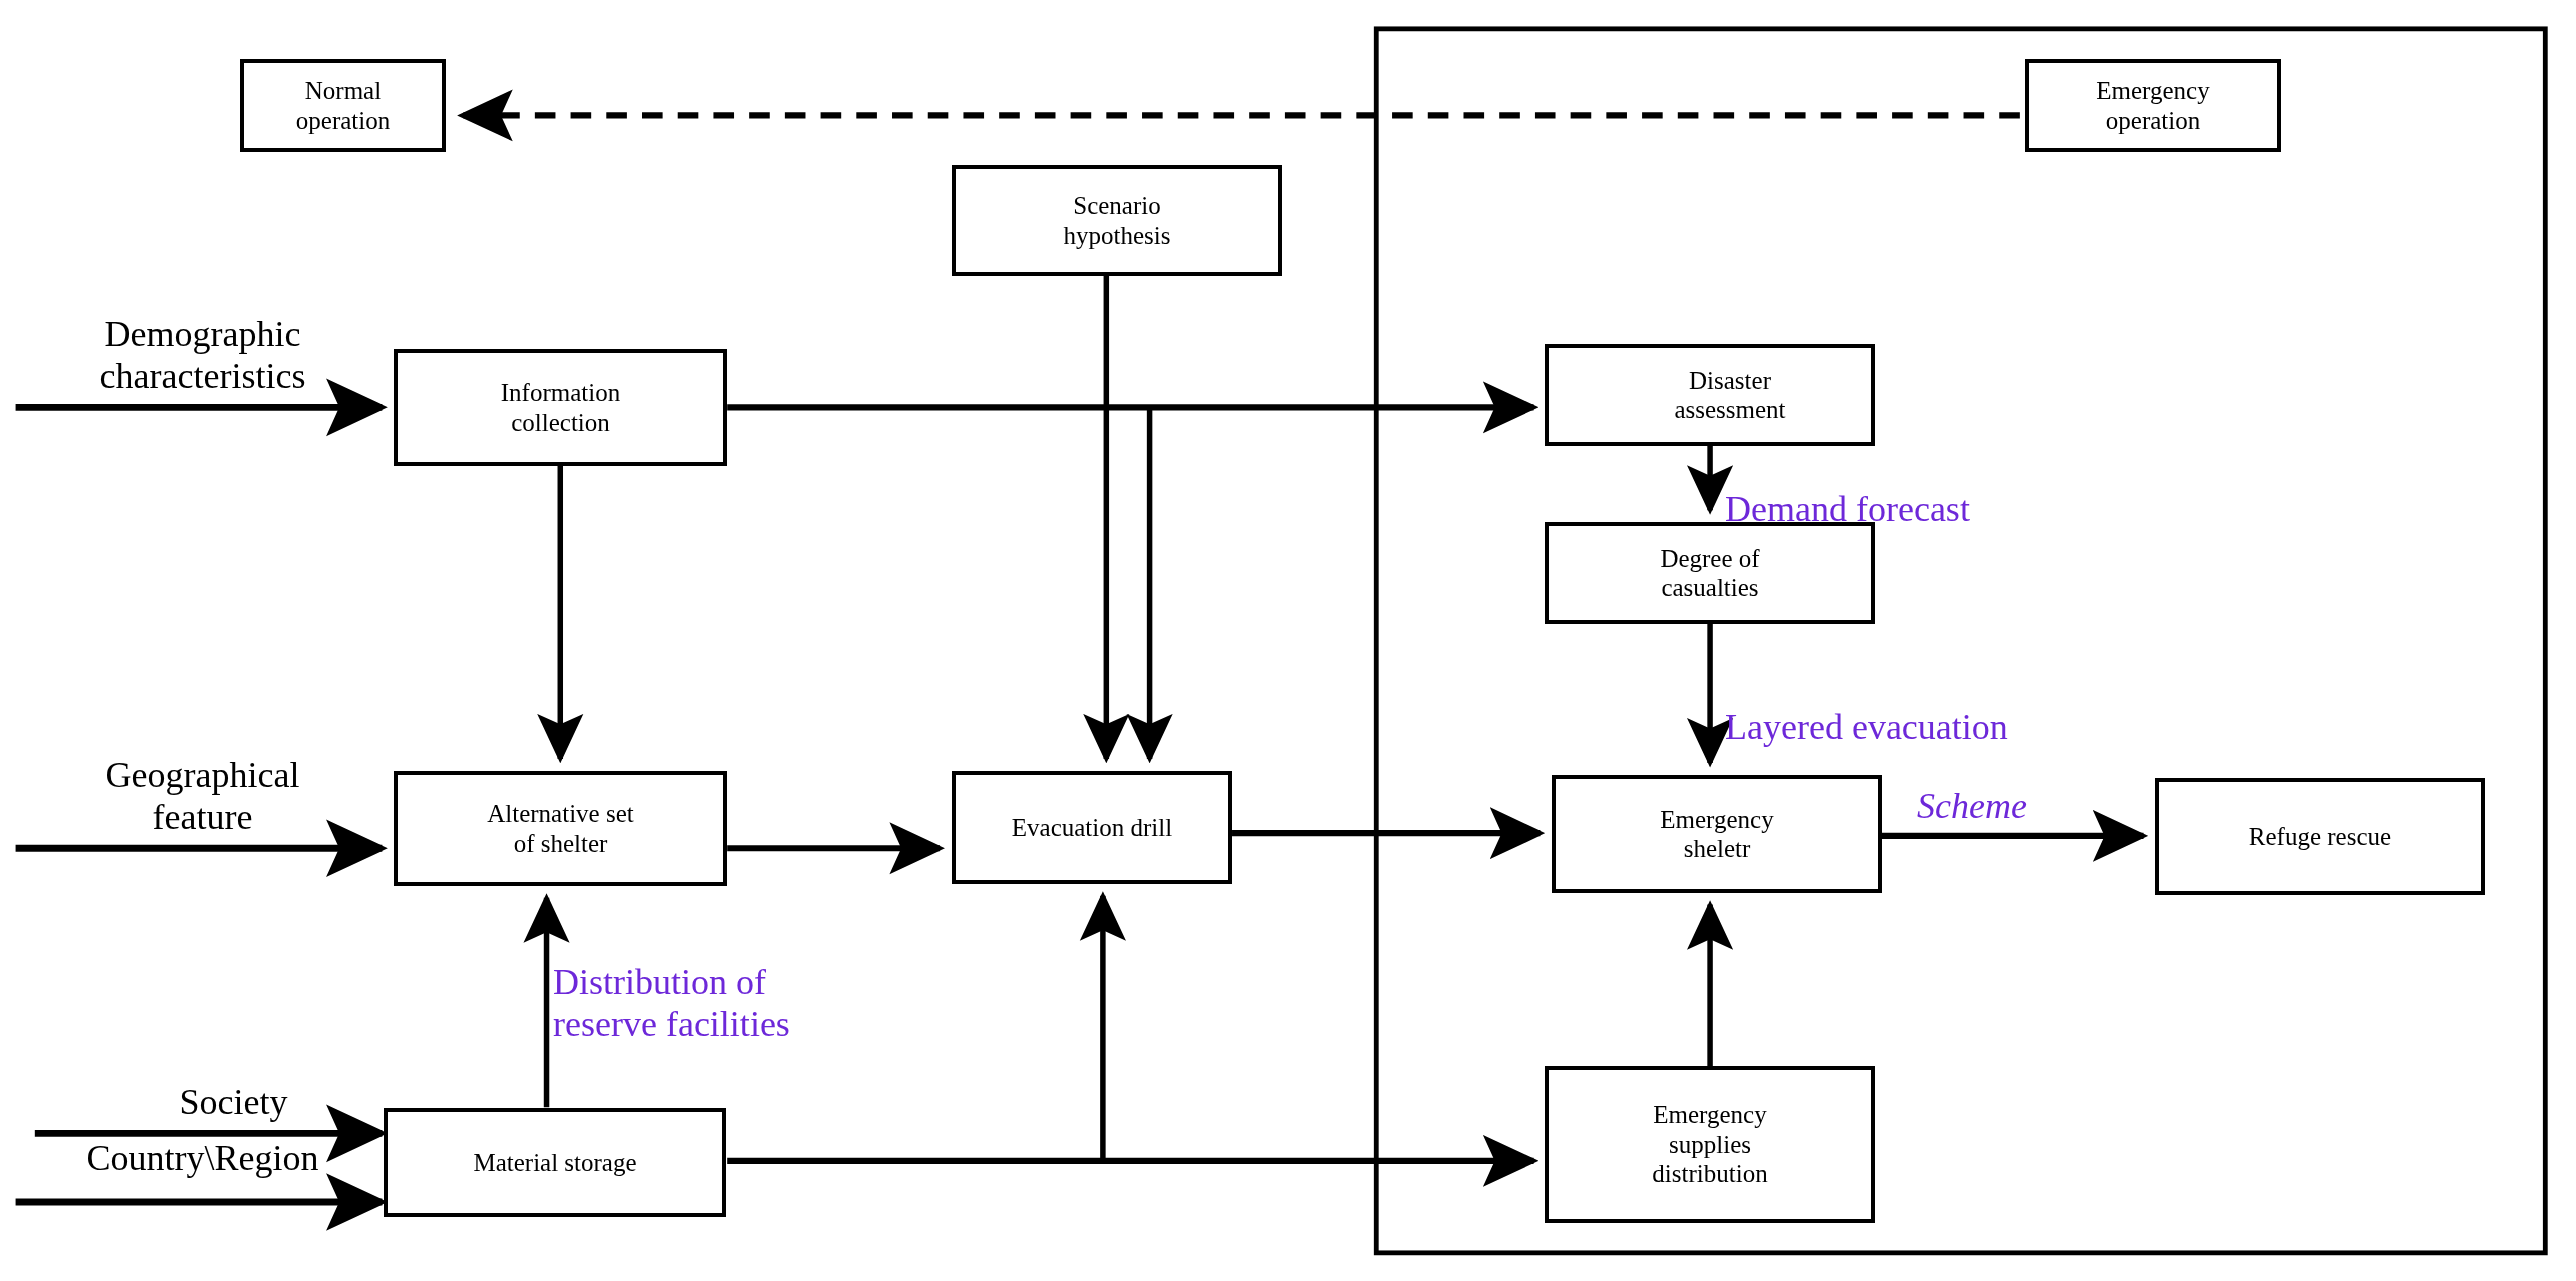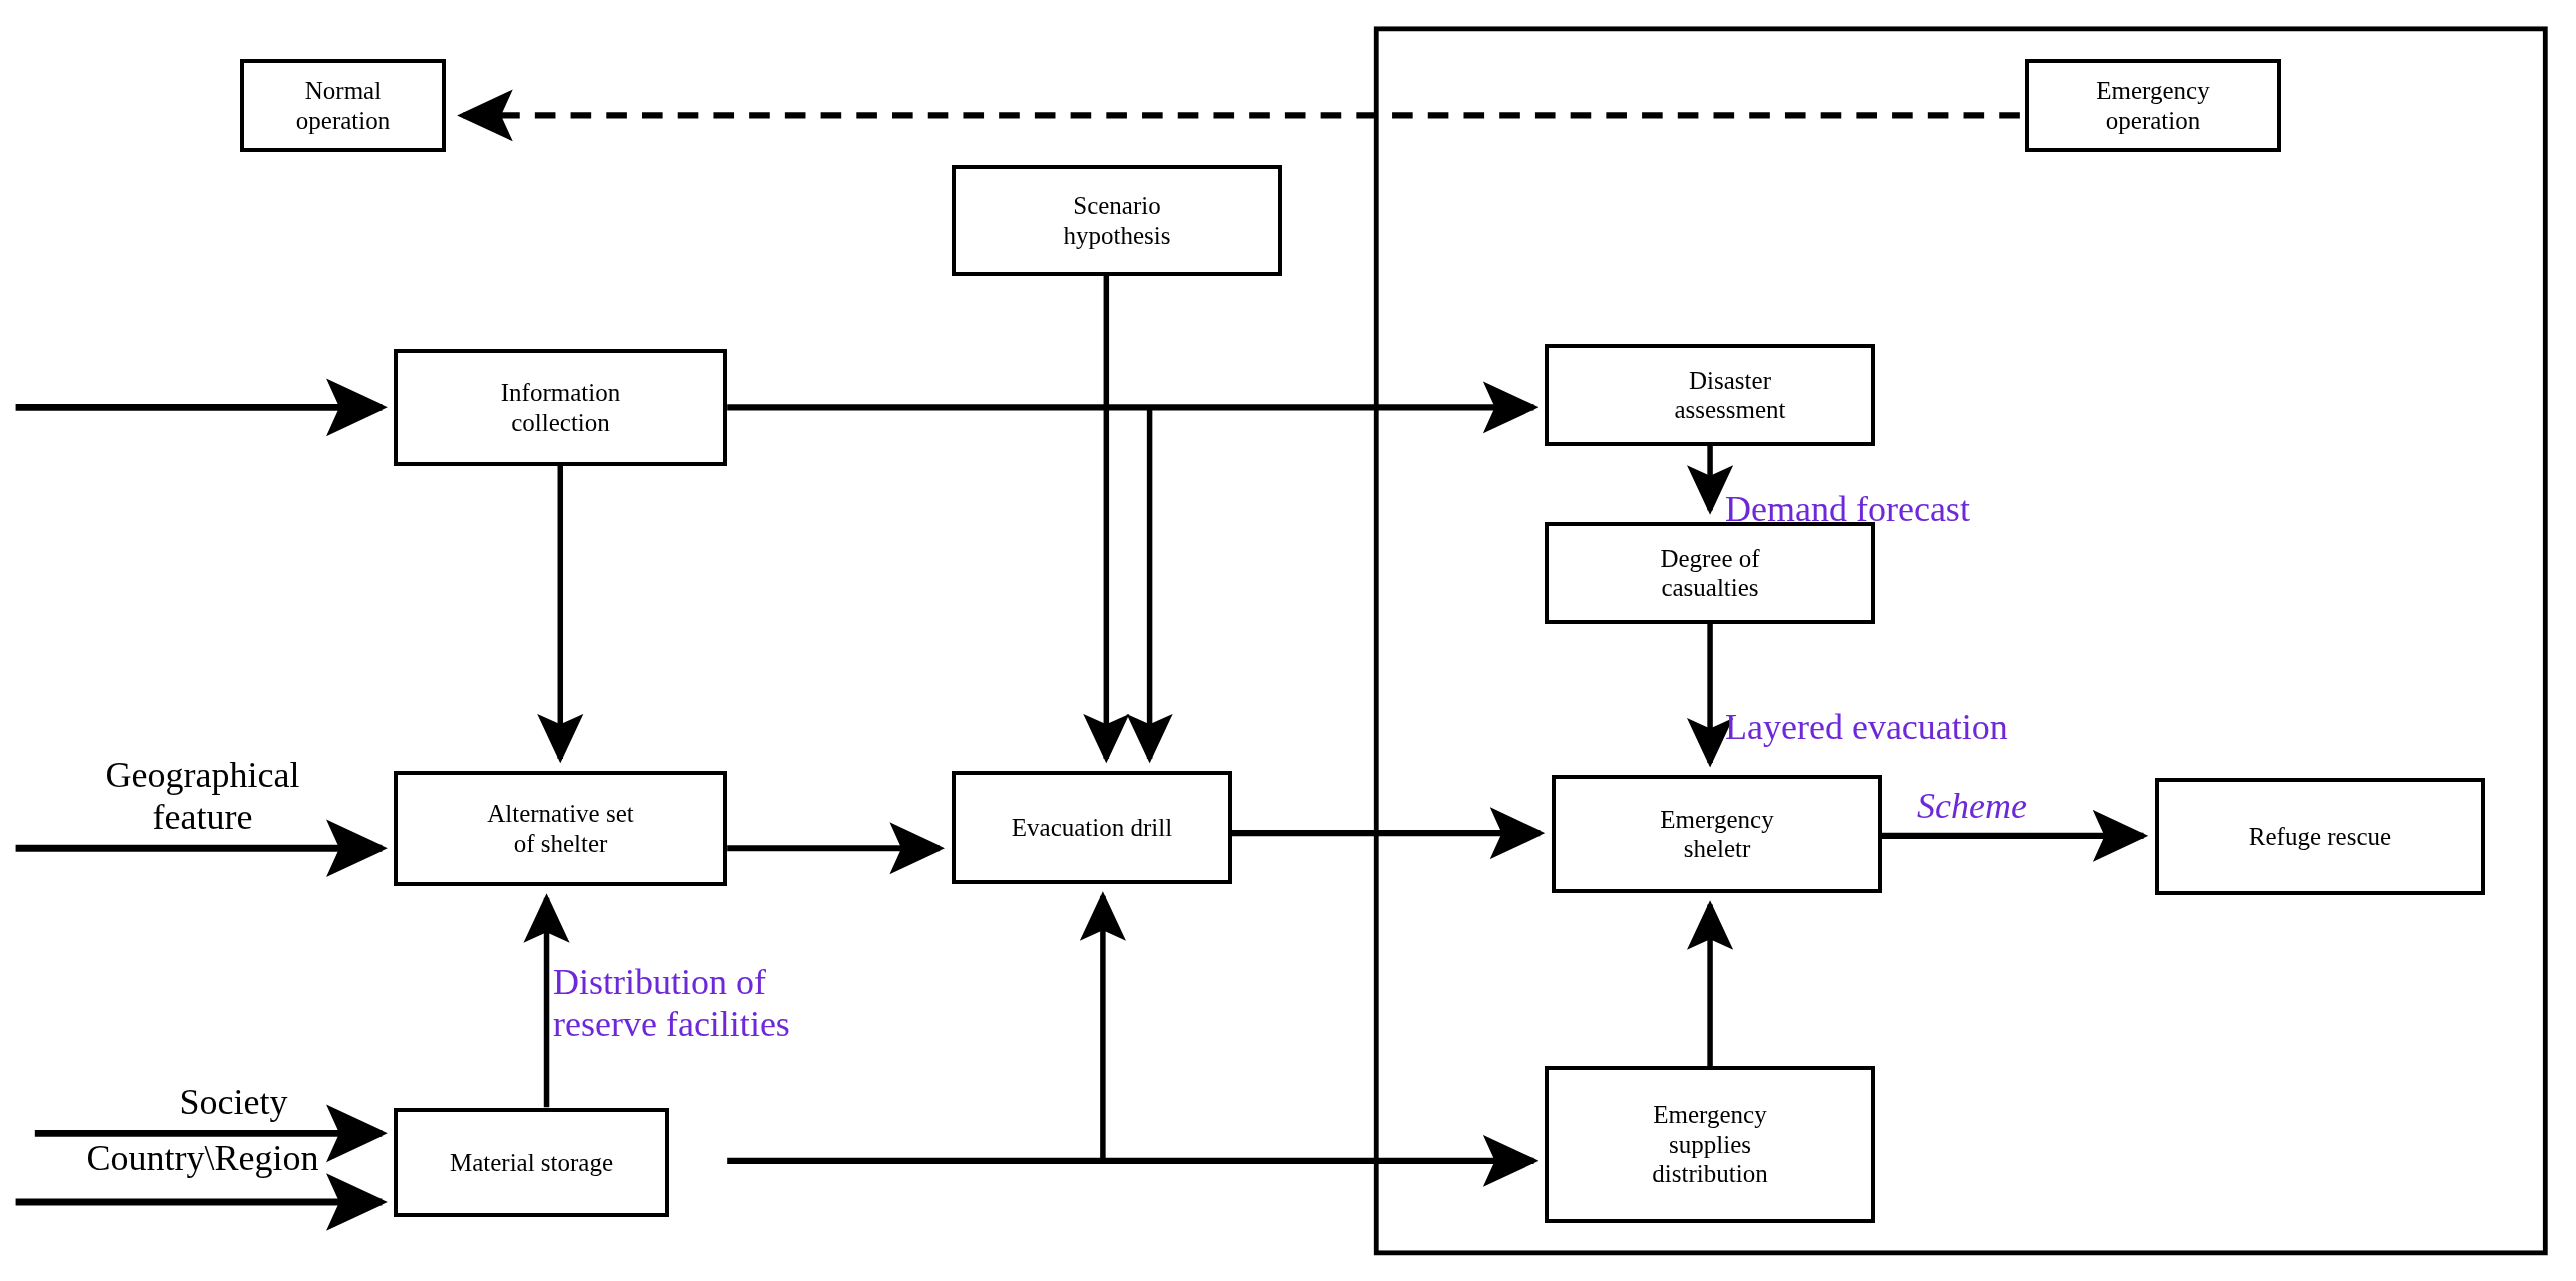--- a/index.html
+++ b/index.html
@@ -116,26 +116,28 @@
   <div class="node" style="left:394px;top:771px;width:333px;height:115px;">Alternative set
 of shelter</div>
 
   <div class="node" style="left:952px;top:771px;width:280px;height:113px;">Evacuation drill</div>
 
   <div class="node" style="left:1552px;top:775px;width:330px;height:118px;">Emergency
 sheletr</div>
 
   <div class="node" style="left:2155px;top:778px;width:330px;height:117px;">Refuge rescue</div>
 
-  <div class="node" style="left:394px;top:1108px;width:275px;height:109px;">Material storage</div>
+  <div class="node" style="left:384px;top:1108px;width:342px;height:109px;">Material storage</div>
 
   <div class="node" style="left:1545px;top:1066px;width:330px;height:157px;">Emergency
 supplies
 distribution</div>
 
+  <div class="input-label" style="left:41px;top:313px;width:323px;">Demographic
+characteristics</div>
 
   <div class="input-label" style="left:41px;top:754px;width:323px;">Geographical
 feature</div>
 
   <div class="input-label" style="left:103px;top:1081px;width:261px;">Society</div>
 
   <div class="input-label" style="left:41px;top:1137px;width:323px;">Country\Region</div>
 
   <div class="edge-label" style="left:1725px;top:488px;width:412px;text-align:left;">Demand forecast</div>
 

